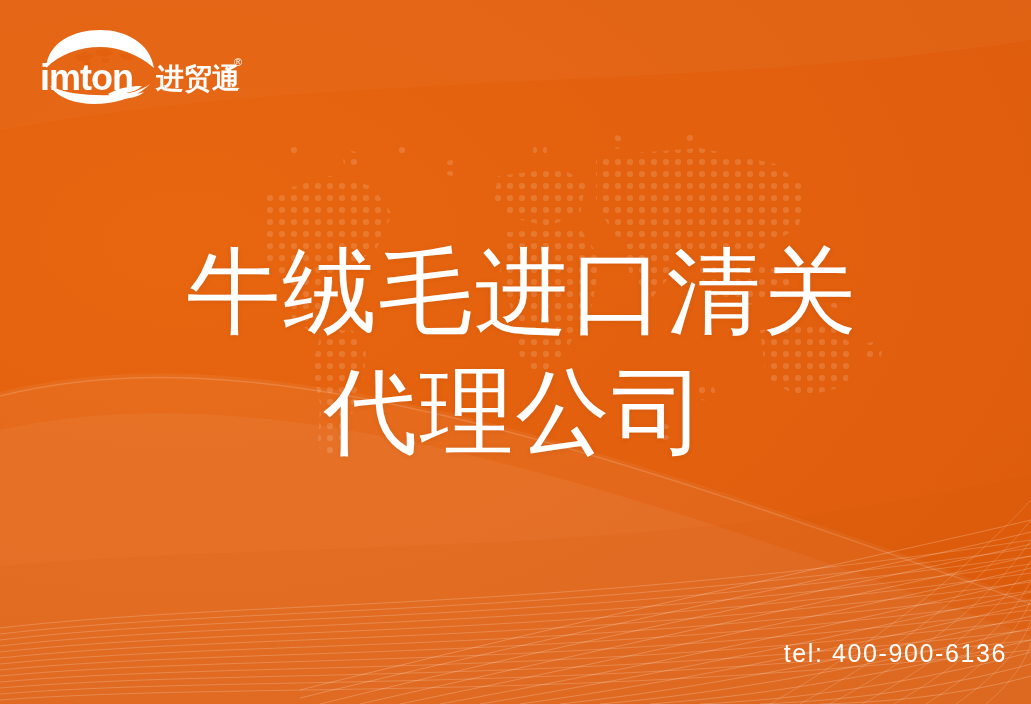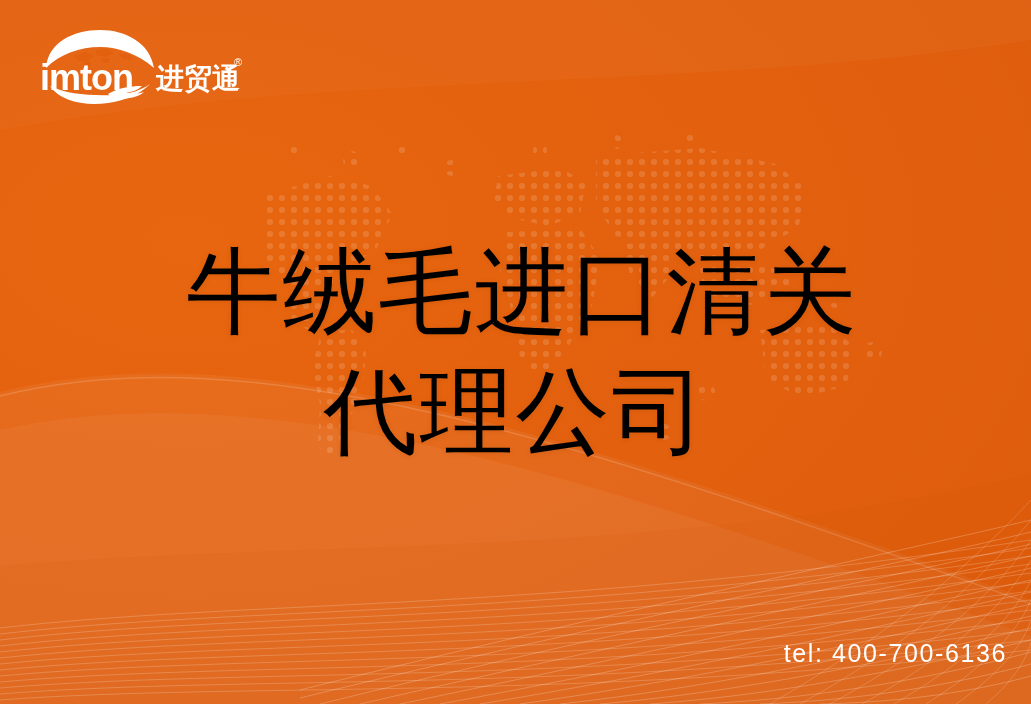--- a/index.html
+++ b/index.html
@@ -43,21 +43,21 @@
   }
   #logo svg { display: block; width: 100%; height: 100%; }
 
   
   .headline {
     position: absolute;
     left: 0;
     top: 232px;
     width: 1031px;
     text-align: center;
-    color: #000000;
+    color: #ffffff;
     font-family: "Liberation Sans", "DejaVu Sans", sans-serif;
     font-weight: 300;
     letter-spacing: 2px;
     line-height: 1.28;
     text-shadow: 0 1px 5px rgba(150,60,0,0.18);
   }
   .headline .line {
     display: block;
     font-size: 94px;
   }
@@ -228,15 +228,15 @@
         <path d="M70 66 C 80 60 92 58 104 58 C 100 62 94 64 88 65 C 94 66 100 66 106 64 C 100 70 86 72 74 70 Z" fill="#ffffff"></path>
       </g>
     </svg>
   </div>
 
   <div class="headline">
     <span class="line line-1">牛绒毛进口清关</span>
     <span class="line line-2">代理公司</span>
   </div>
 
-  <div class="tel">tel: 400-700-6136</div>
+  <div class="tel">tel: 400-900-6136</div>
 
 </div>
 
 </body></html>

